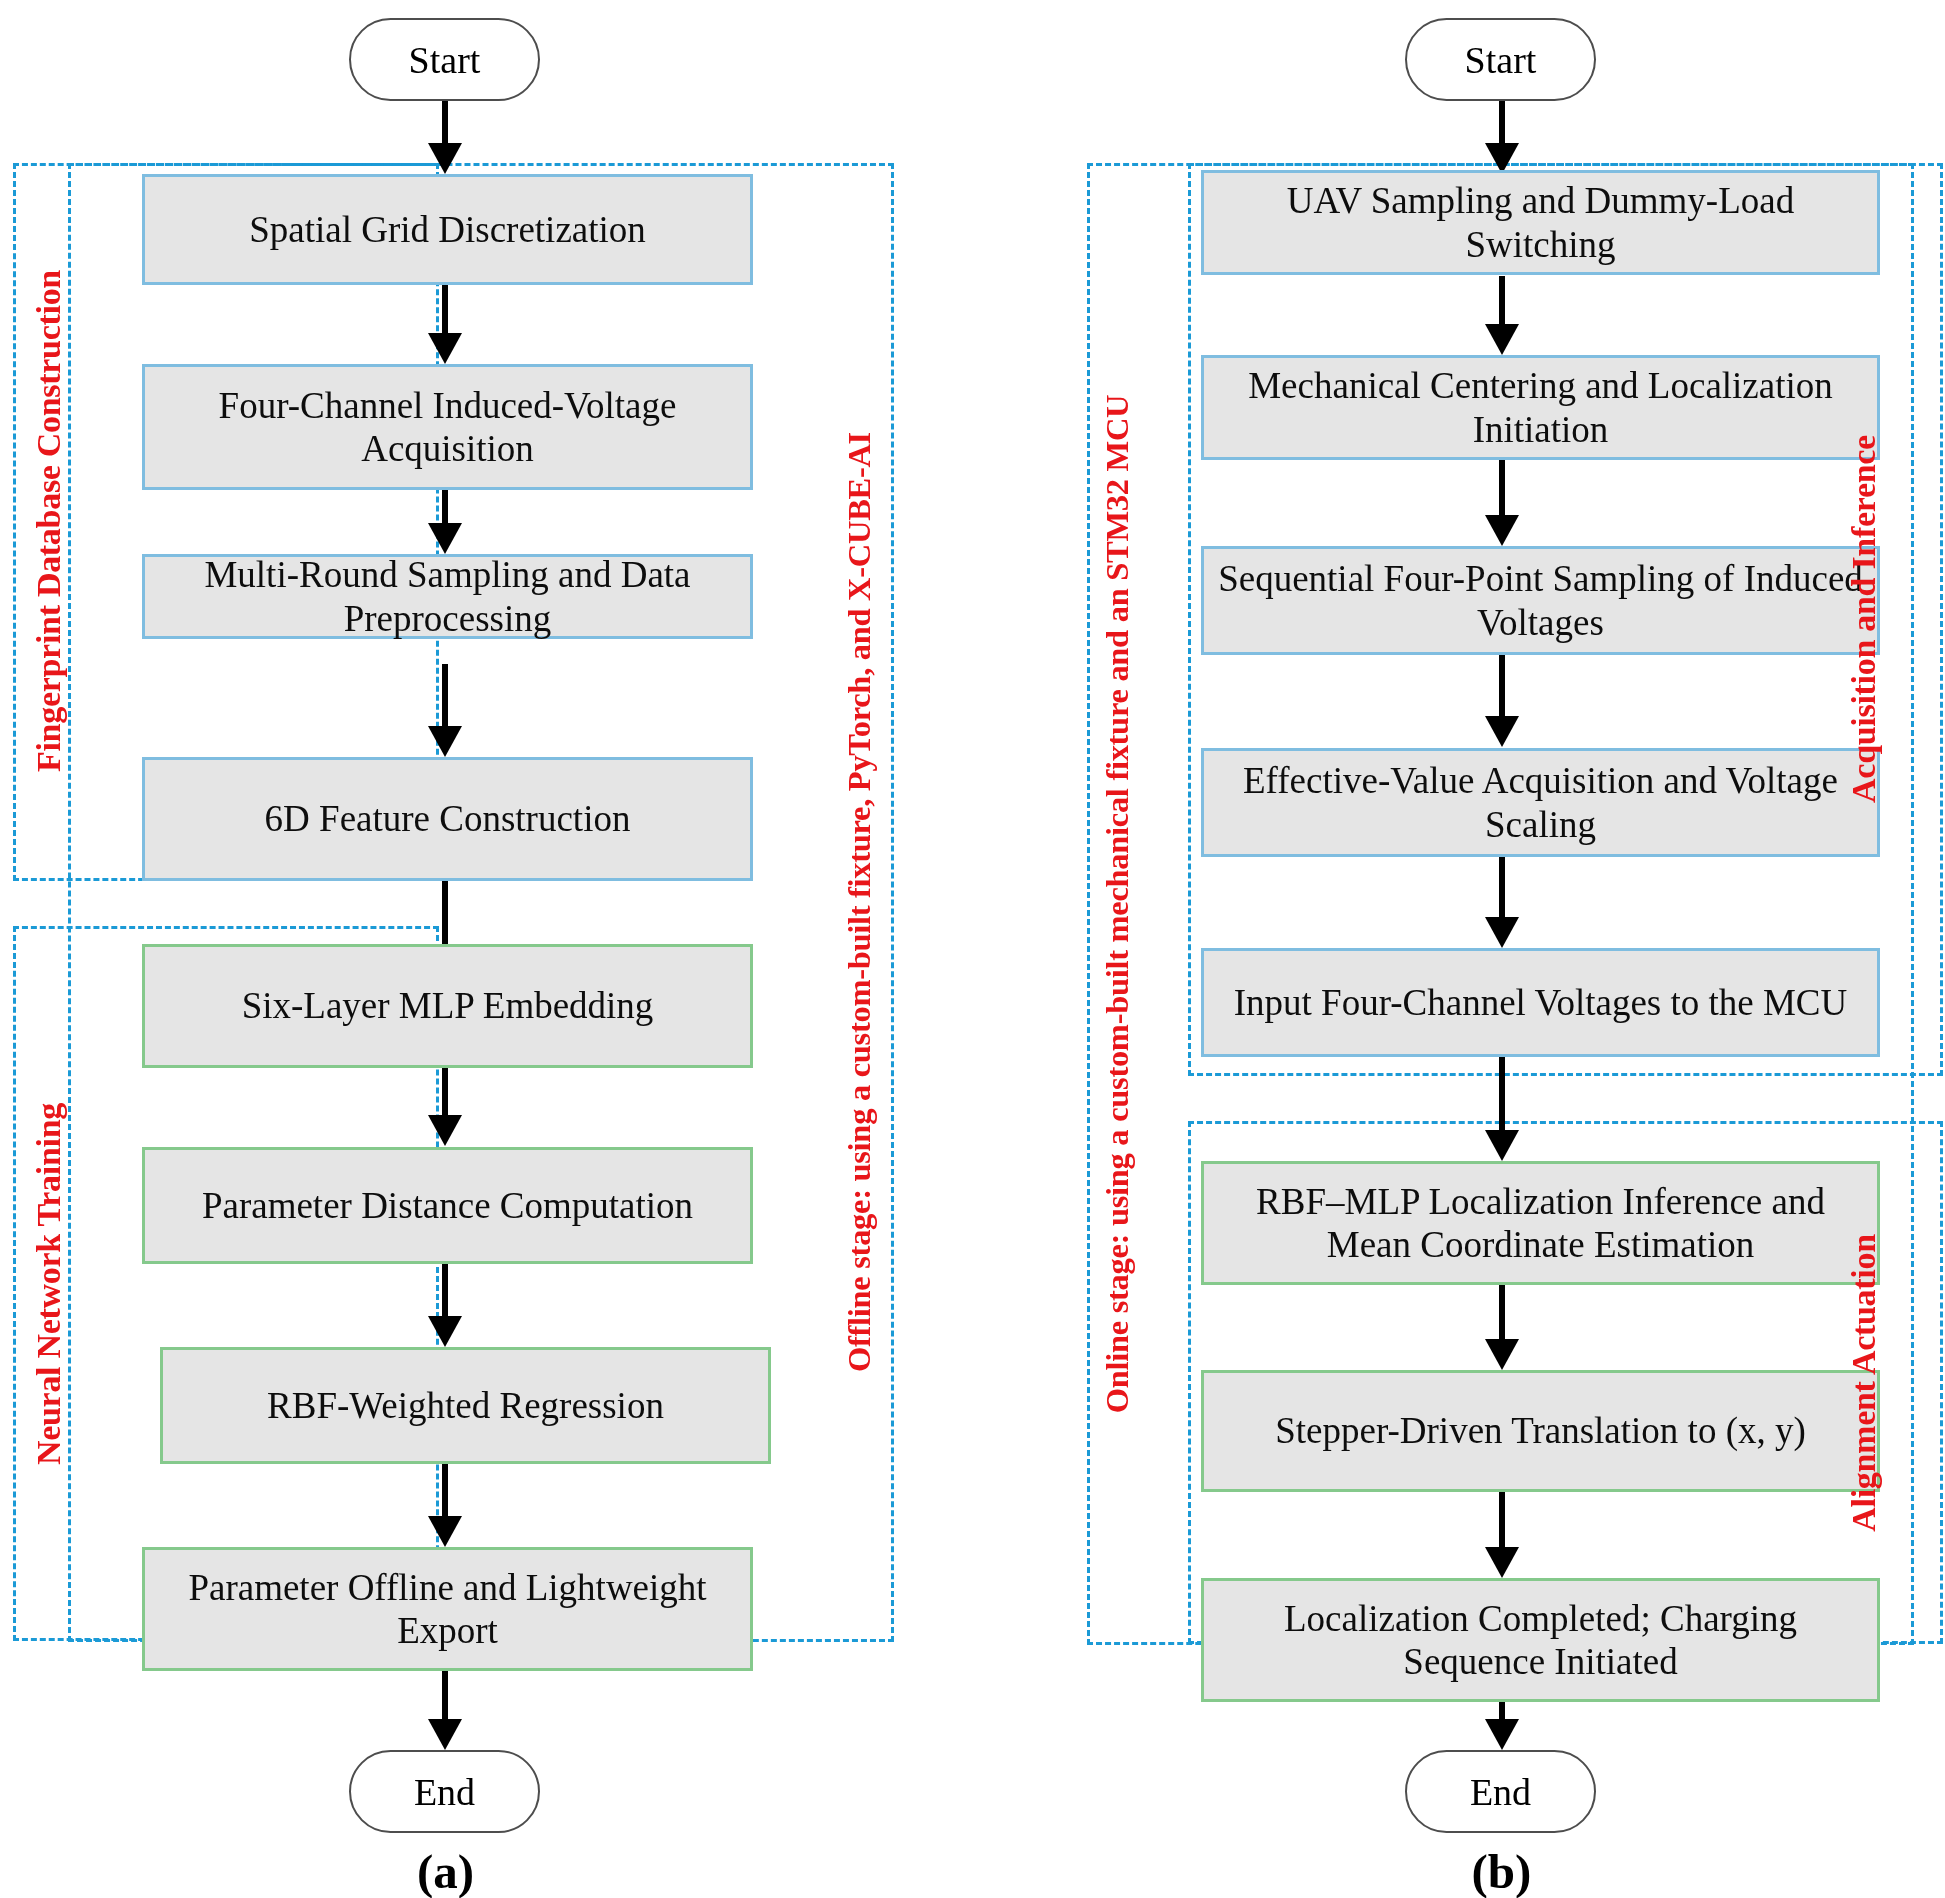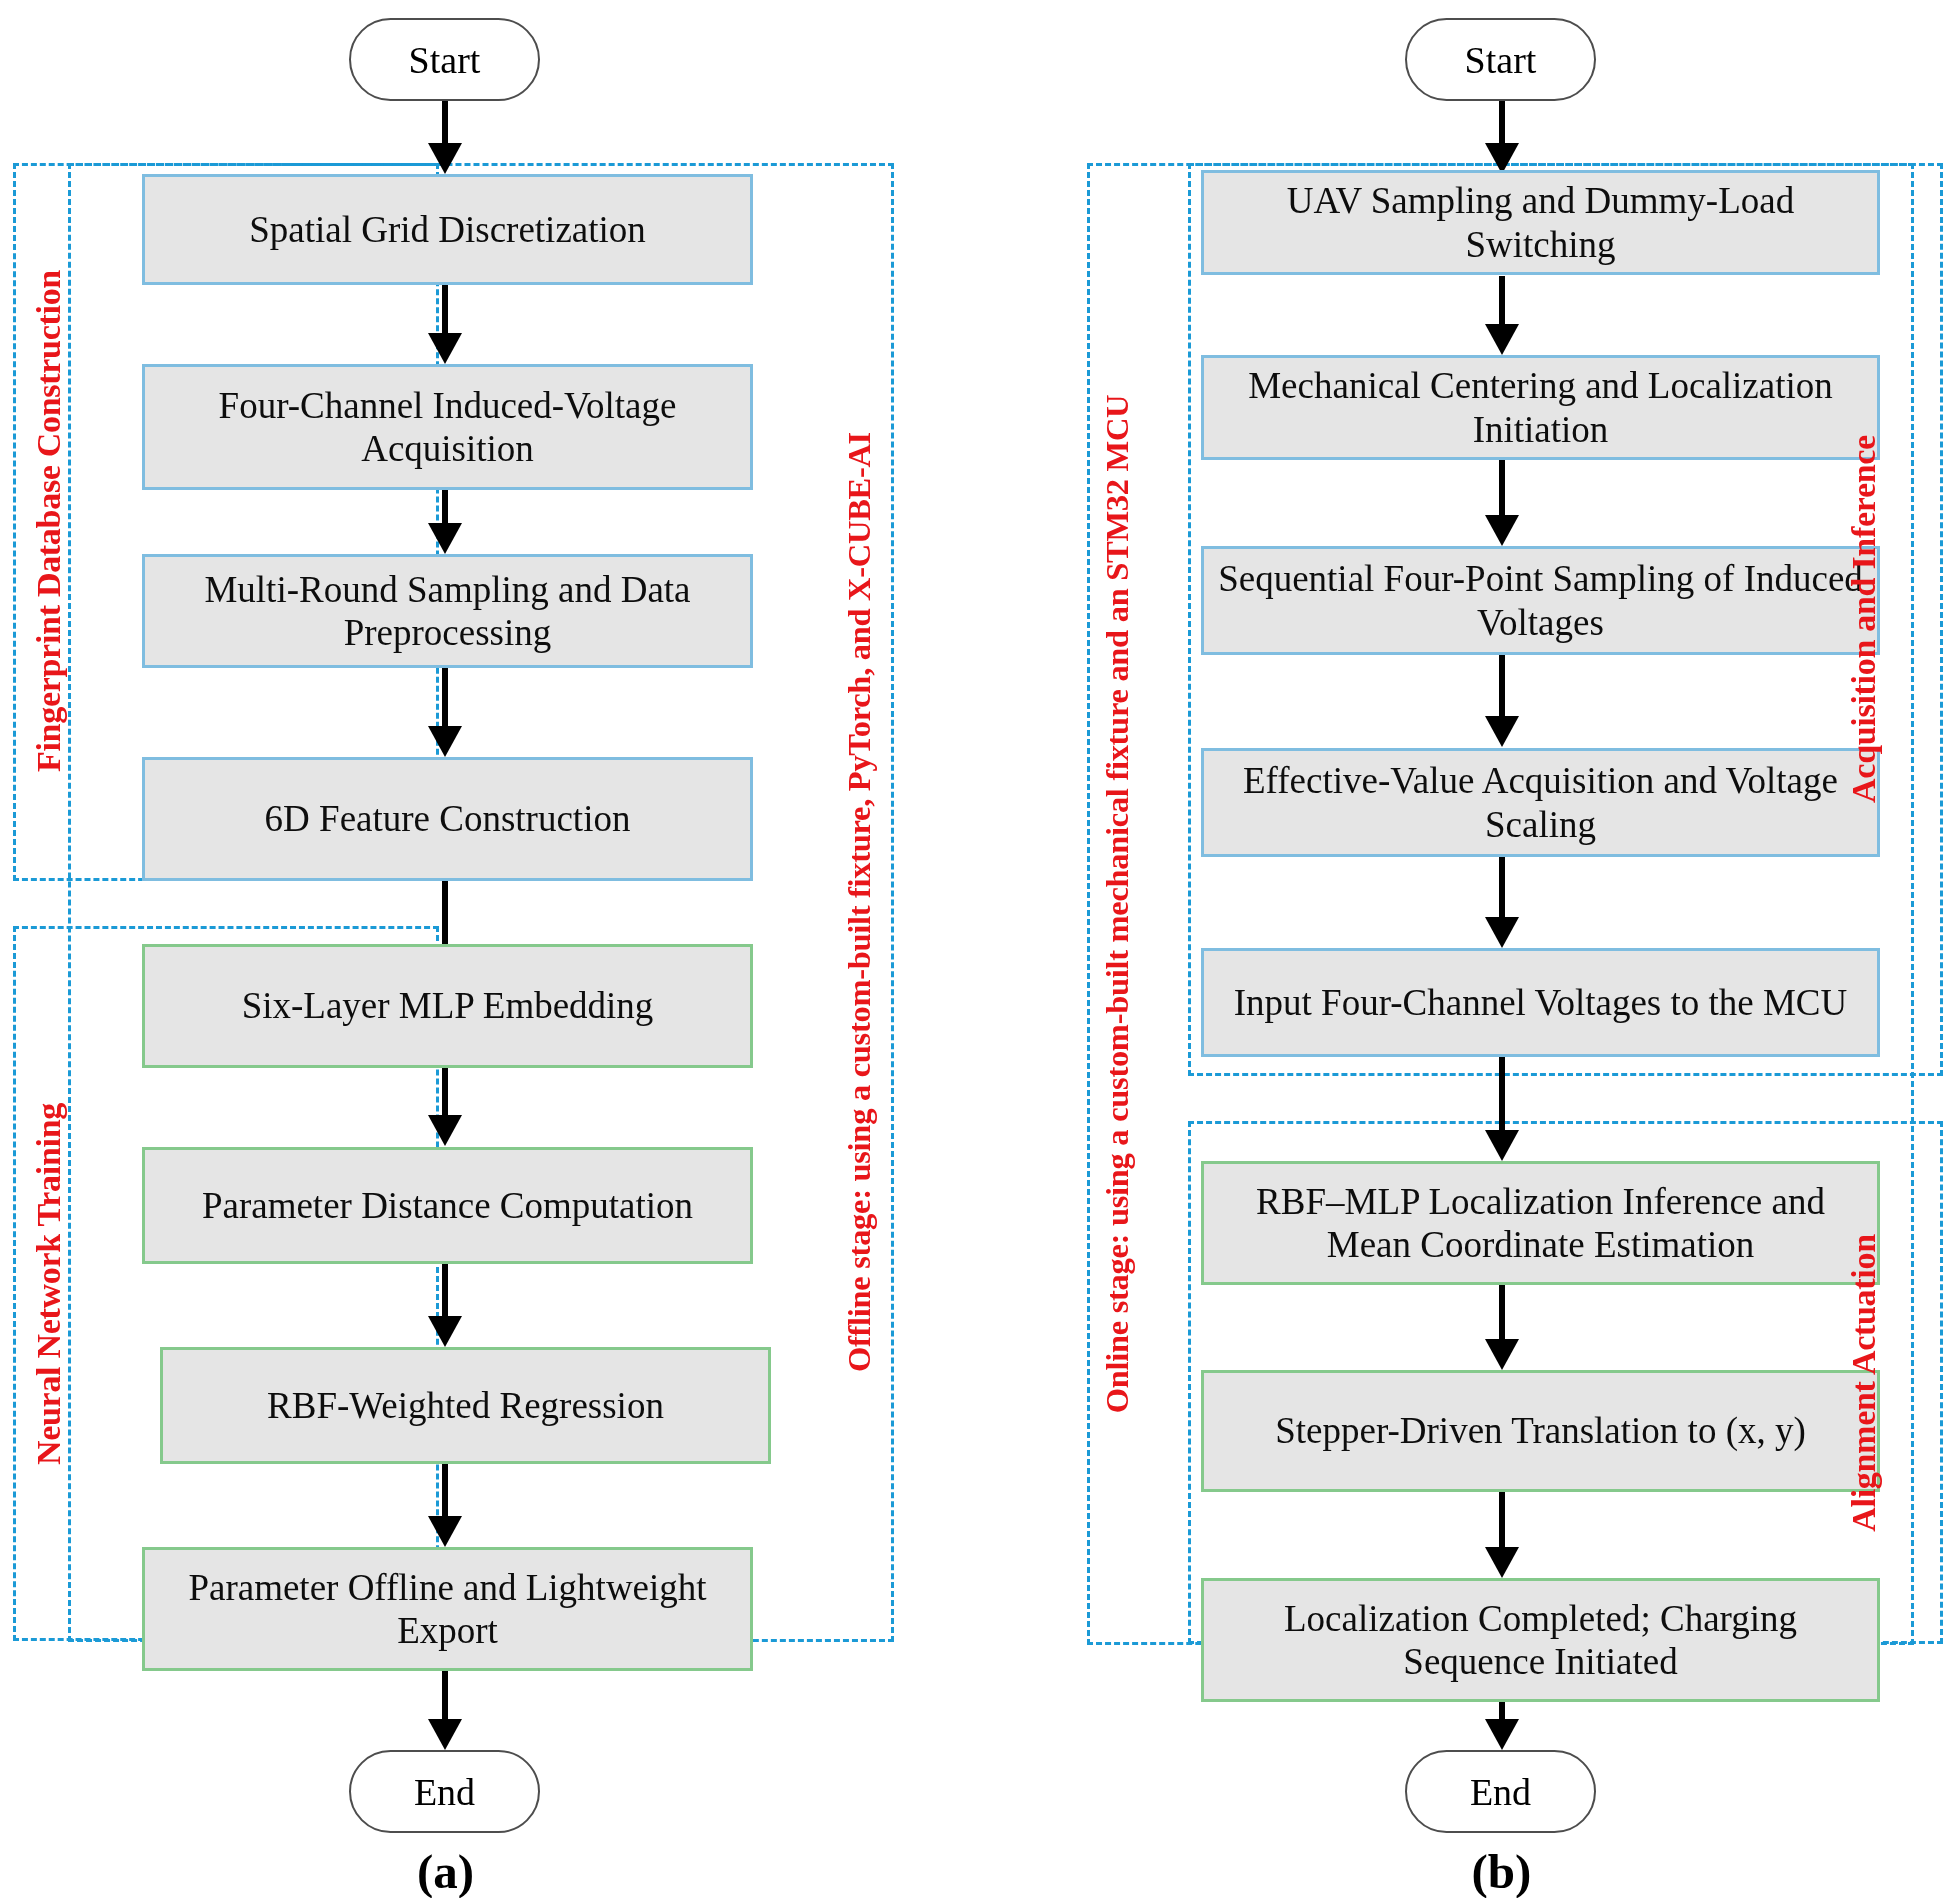--- a/index.html
+++ b/index.html
@@ -118,21 +118,21 @@
     <div class="shaft" style="height:48px;"></div>
       <div class="head"></div>
   </div>
 
   <div class="pbox blue" style="left:142px; top:364px; width:611px; height:126px;">Four-Channel Induced-Voltage Acquisition</div>
   <div class="arrow" style="left:415px; top:475px; width:59px; height:79px;">
     <div class="shaft" style="height:48px;"></div>
       <div class="head"></div>
   </div>
 
-  <div class="pbox blue" style="left:142px; top:554px; width:611px; height:114px;">Multi-Round Sampling and Data Preprocessing</div>
+  <div class="pbox blue" style="left:142px; top:554px; width:611px; height:85px;">Multi-Round Sampling and Data Preprocessing</div>
   <div class="arrow" style="left:415px; top:664px; width:59px; height:93px;">
     <div class="shaft" style="height:62px;"></div>
       <div class="head"></div>
   </div>
 
   <div class="pbox blue" style="left:142px; top:757px; width:611px; height:124px;">6D Feature Construction</div>
   <div class="arrow" style="left:415px; top:881px; width:59px; height:94px;">
     <div class="shaft" style="height:63px;"></div>
       <div class="head"></div>
   </div>

